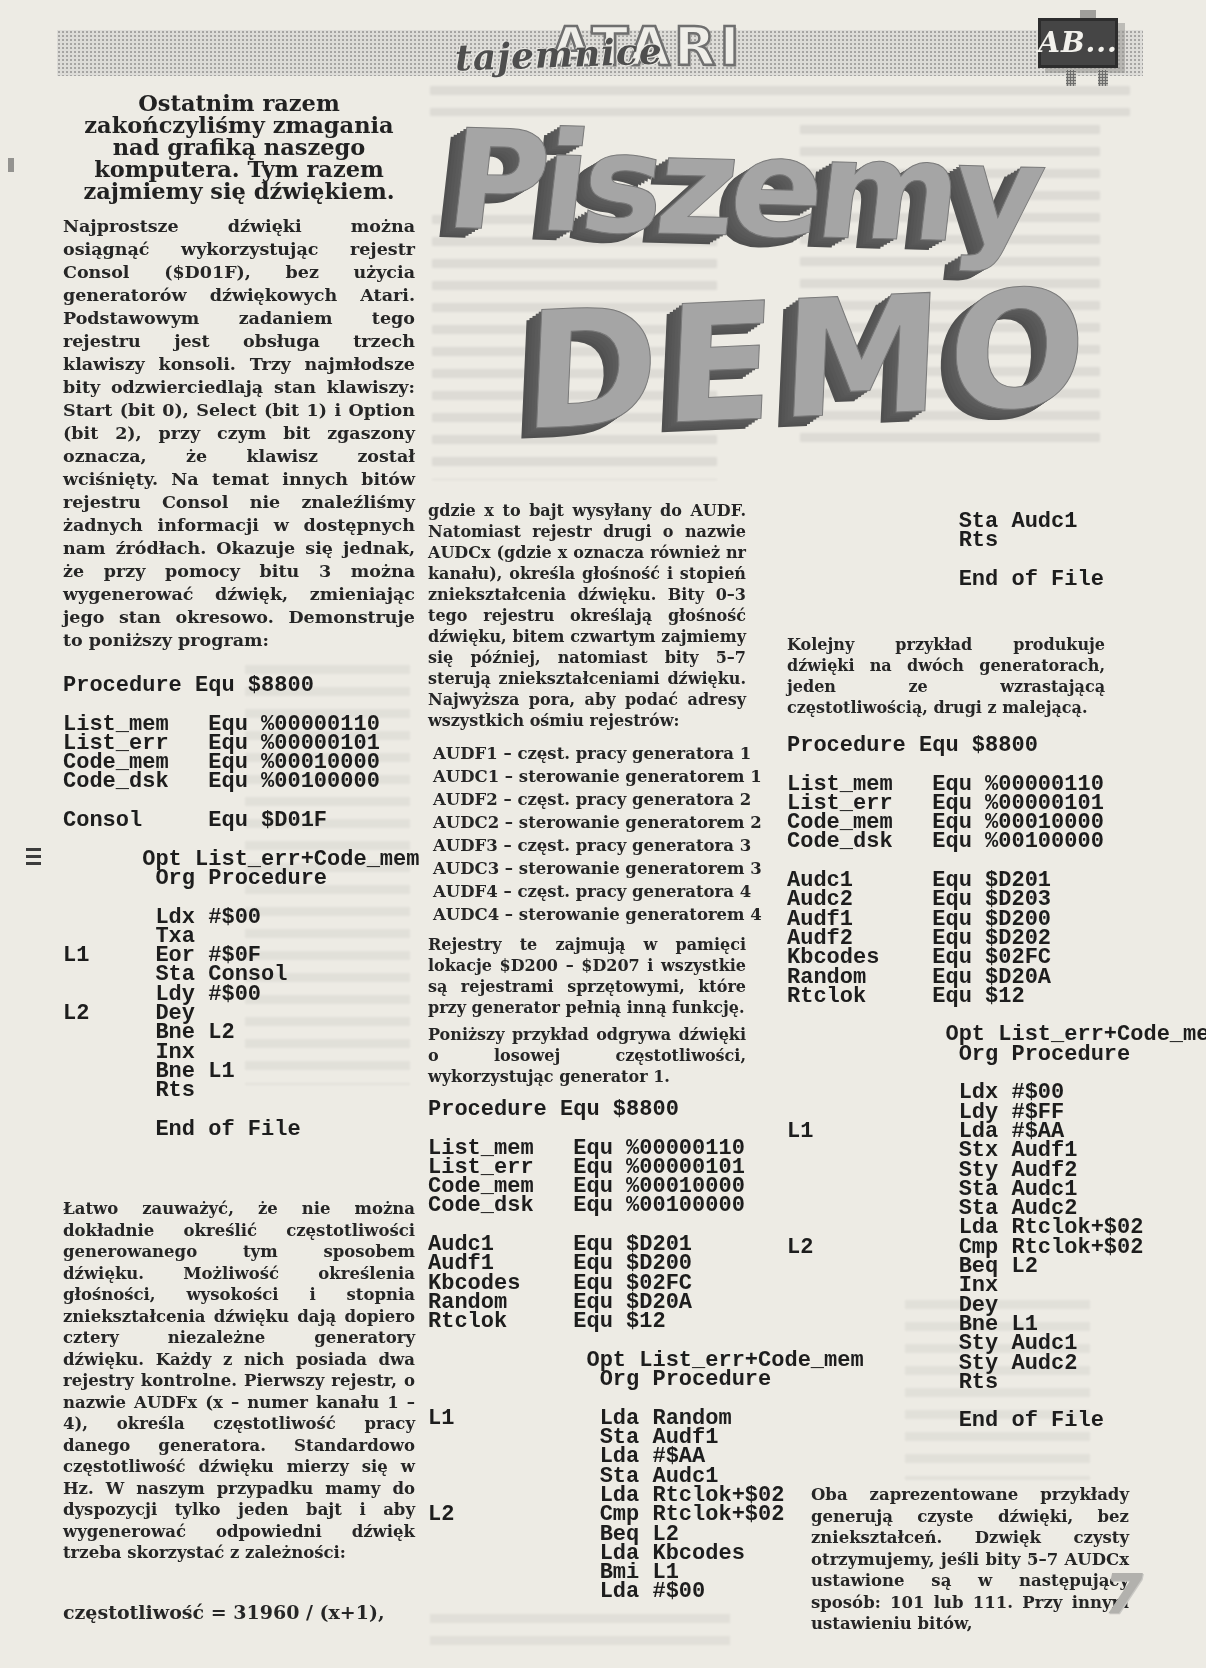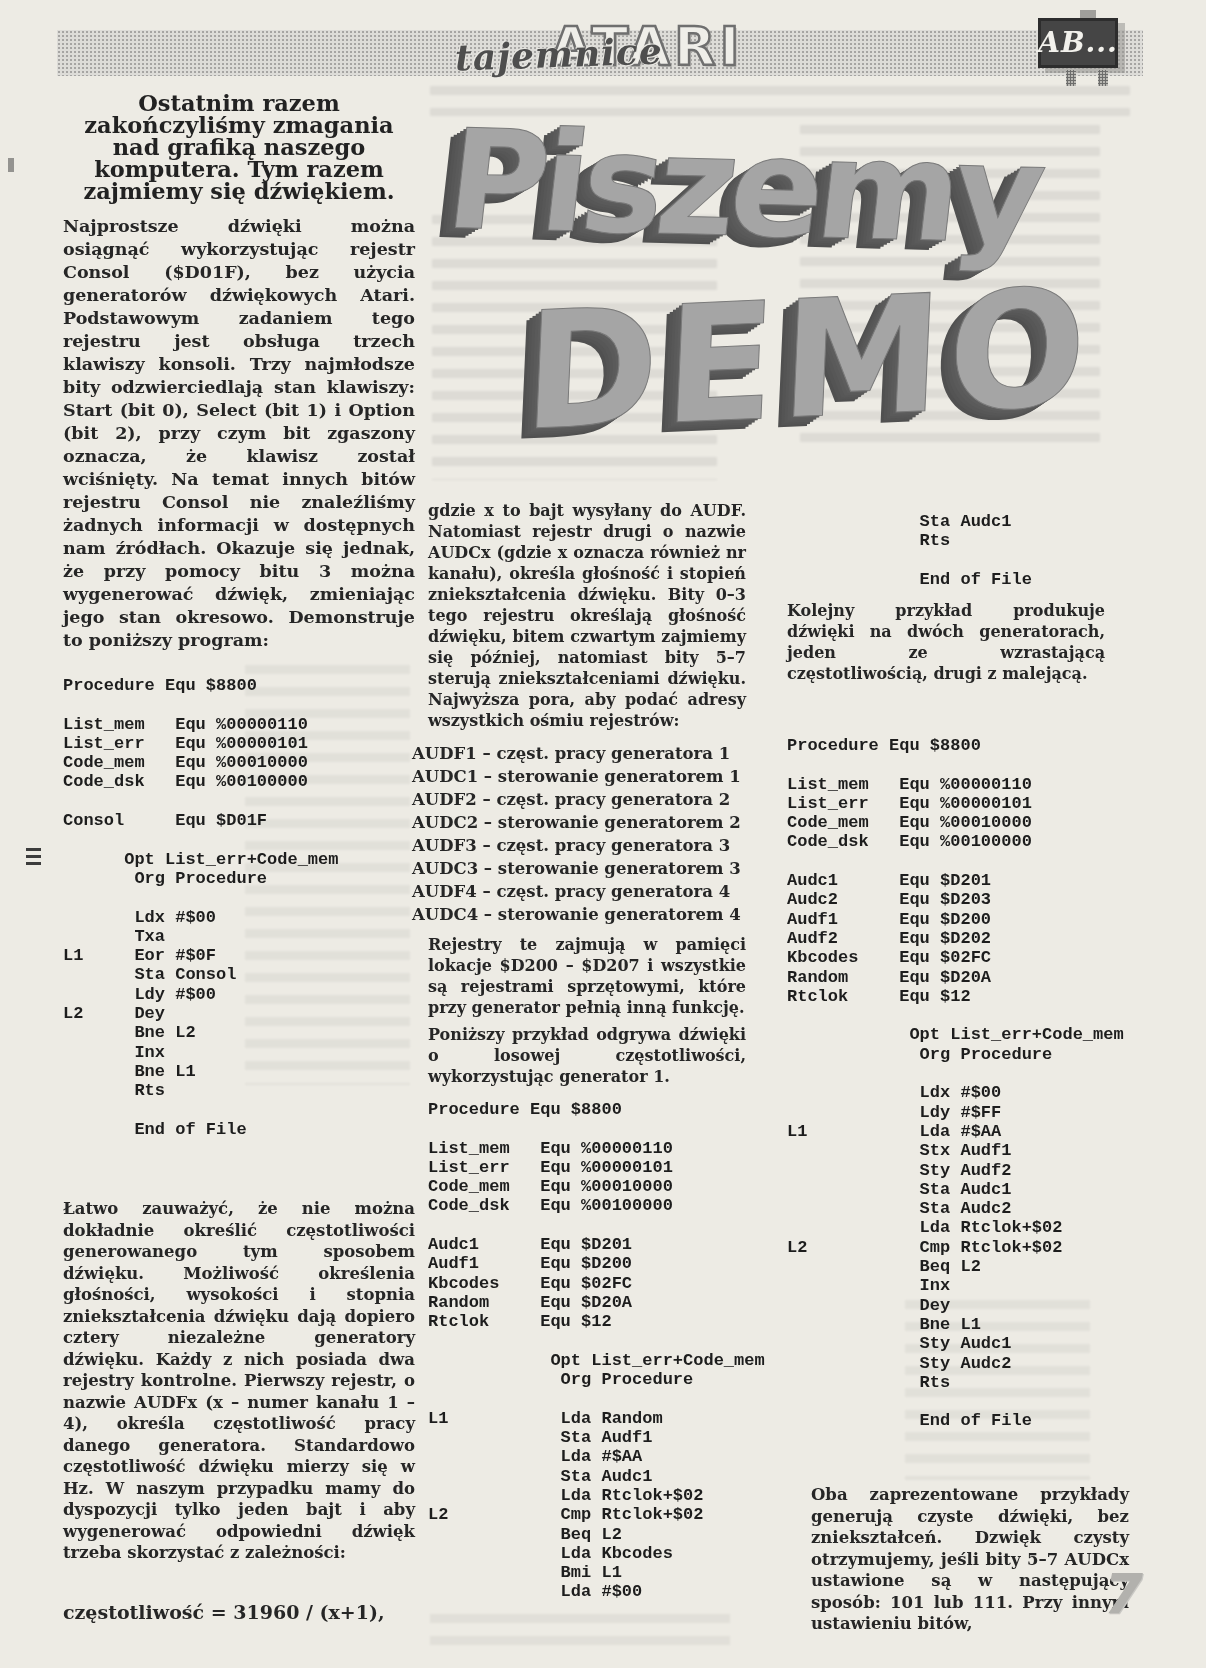--- a/index.html
+++ b/index.html
@@ -60,21 +60,21 @@
     left:63px; top:92px; width:352px; text-align:center;
     font:bold 22.5px/22px "DejaVu Serif", serif; white-space:pre-line; color:#222;
   }
   .para{ text-align:justify; color:#262626; }
   .b{font-weight:bold;}
   .p-17{font-weight:bold; font-size:17.5px; line-height:23px;}
   .p-16{font-weight:bold; font-size:16.5px; line-height:21.5px;}
   .p-c23{font-weight:bold; font-size:16px; line-height:21px;}
   .code{
     font-family:"Liberation Mono", monospace; font-weight:bold;
-    font-size:17px; line-height:19.3px; white-space:pre; color:#1d1d1d;
+    font-size:22px; line-height:19.3px; white-space:pre; color:#1d1d1d;
   }
   .reg-list{font-size:16.5px; line-height:23px; font-weight:bold;}
   .reg-line{white-space:nowrap;}
   .reg-name{font-weight:bold;}
   .reg-desc{font-weight:bold;}
   .formula{left:63px; top:1600px; width:352px; font:bold 19px/24px "DejaVu Serif", serif;}
   .page-number{
     position:absolute; left:1104px; top:1566px;
     font:bold italic 56px/56px "DejaVu Sans", sans-serif; color:#b2b1ad;
     text-shadow:1px 1px 0 #c9c8c4; z-index:3;
@@ -155,21 +155,21 @@
        Rts
 
        End of File</div>
 
   <div class="blk para p-16" style="left:63px; top:1198px; width:352px;">Łatwo zauważyć, że nie można dokładnie określić częstotliwości generowanego tym sposobem dźwięku. Możliwość określenia głośności, wysokości i stopnia zniekształcenia dźwięku dają dopiero cztery niezależne generatory dźwięku. Każdy z nich posiada dwa rejestry kontrolne. Pierwszy rejestr, o nazwie AUDFx (x – numer kanału 1 – 4), określa częstotliwość pracy danego generatora. Standardowo częstotliwość dźwięku mierzy się w Hz. W naszym przypadku mamy do dyspozycji tylko jeden bajt i aby wygenerować odpowiedni dźwięk trzeba skorzystać z zależności:</div>
 
   <div class="blk formula">częstotliwość = 31960 / (x+1),</div>
 
   <div class="blk para p-c23" style="left:428px; top:500px; width:318px;">gdzie x to bajt wysyłany do AUDF. Natomiast rejestr drugi o nazwie AUDCx (gdzie x oznacza również nr kanału), określa głośność i stopień zniekształcenia dźwięku. Bity 0–3 tego rejestru określają głośność dźwięku, bitem czwartym zajmiemy się później, natomiast bity 5–7 sterują zniekształceniami dźwięku. Najwyższa pora, aby podać adresy wszystkich ośmiu rejestrów:</div>
 
-  <div class="blk reg-list" style="left:412px; top:742px; width:318px;">
+  <div class="blk reg-list" style="left:433px; top:742px; width:318px;">
     <div class="reg-line"><span class="reg-name">AUDF1</span><span class="reg-desc"> – częst. pracy generatora 1</span></div>
     <div class="reg-line"><span class="reg-name">AUDC1</span><span class="reg-desc"> – sterowanie generatorem 1</span></div>
     <div class="reg-line"><span class="reg-name">AUDF2</span><span class="reg-desc"> – częst. pracy generatora 2</span></div>
     <div class="reg-line"><span class="reg-name">AUDC2</span><span class="reg-desc"> – sterowanie generatorem 2</span></div>
     <div class="reg-line"><span class="reg-name">AUDF3</span><span class="reg-desc"> – częst. pracy generatora 3</span></div>
     <div class="reg-line"><span class="reg-name">AUDC3</span><span class="reg-desc"> – sterowanie generatorem 3</span></div>
     <div class="reg-line"><span class="reg-name">AUDF4</span><span class="reg-desc"> – częst. pracy generatora 4</span></div>
     <div class="reg-line"><span class="reg-name">AUDC4</span><span class="reg-desc"> – sterowanie generatorem 4</span></div>
   </div>
 
@@ -202,21 +202,21 @@
              Beq L2
              Lda Kbcodes
              Bmi L1
              Lda #$00</div>
 
   <div class="blk code" style="left:787px; top:512px;">             Sta Audc1
              Rts
 
              End of File</div>
 
-  <div class="blk para p-c23" style="left:787px; top:600px; width:318px;">Kolejny przykład produkuje dźwięki na dwóch generatorach, jeden ze wzrastającą częstotliwością, drugi z malejącą.</div>
+  <div class="blk para p-c23" style="left:787px; top:634px; width:318px;">Kolejny przykład produkuje dźwięki na dwóch generatorach, jeden ze wzrastającą częstotliwością, drugi z malejącą.</div>
 
   <div class="blk code" style="left:787px; top:736px;">Procedure Equ $8800
 
 List_mem   Equ %00000110
 List_err   Equ %00000101
 Code_mem   Equ %00010000
 Code_dsk   Equ %00100000
 
 Audc1      Equ $D201
 Audc2      Equ $D203

